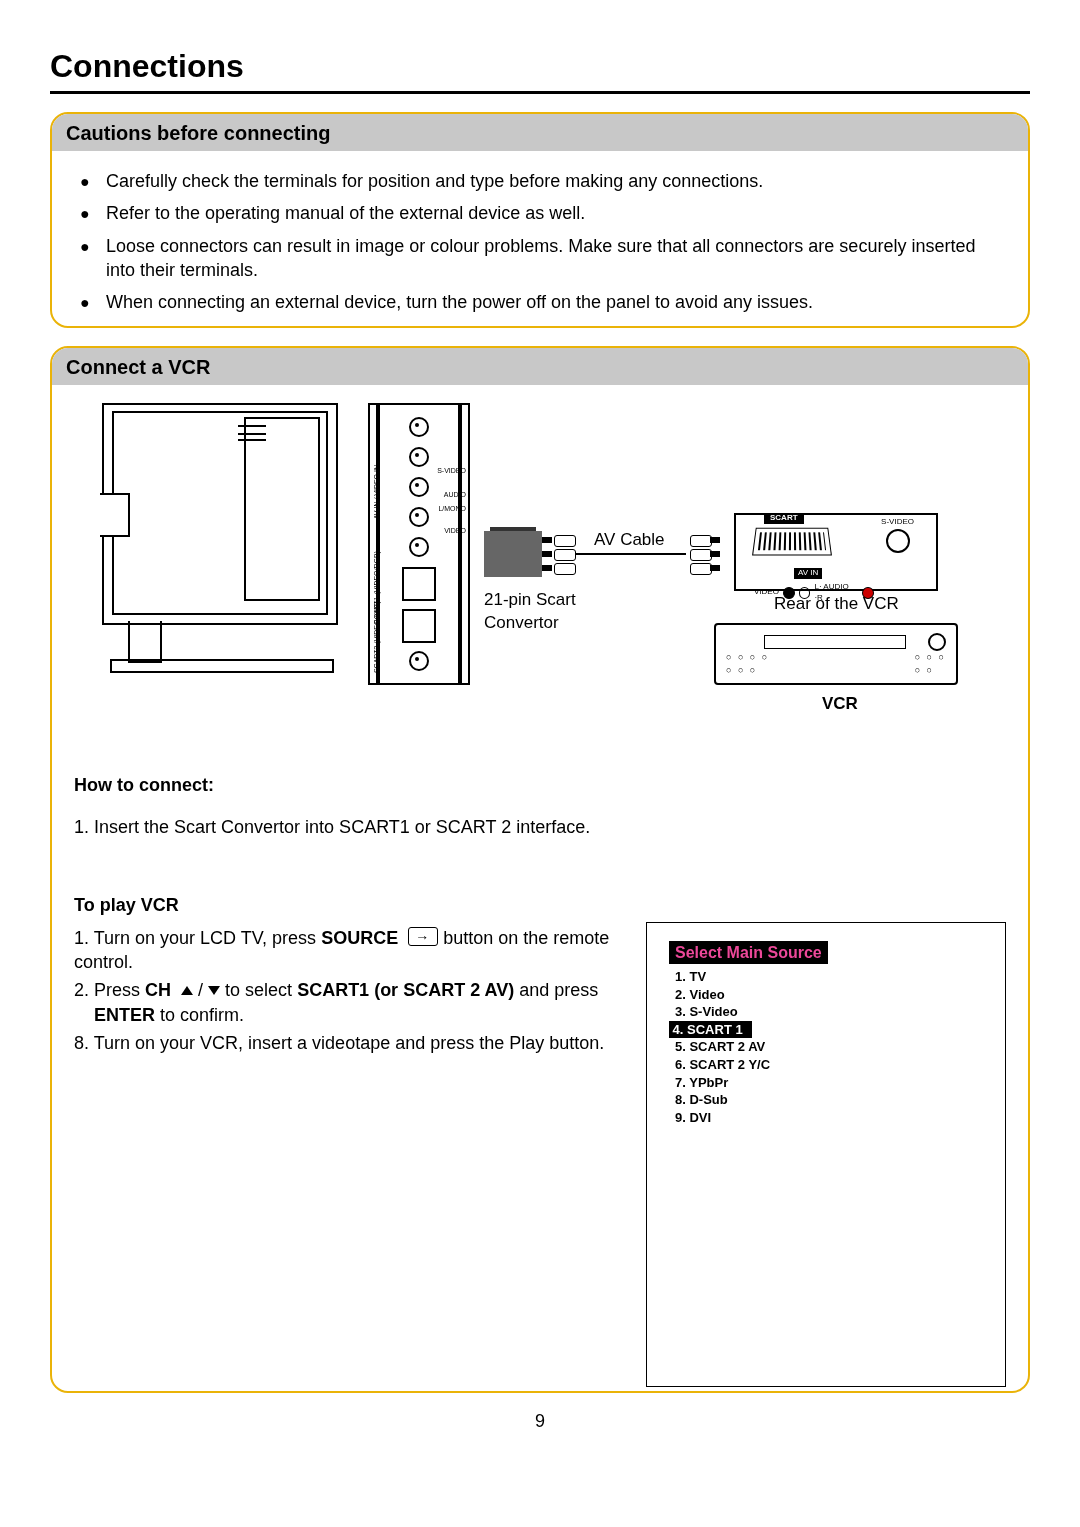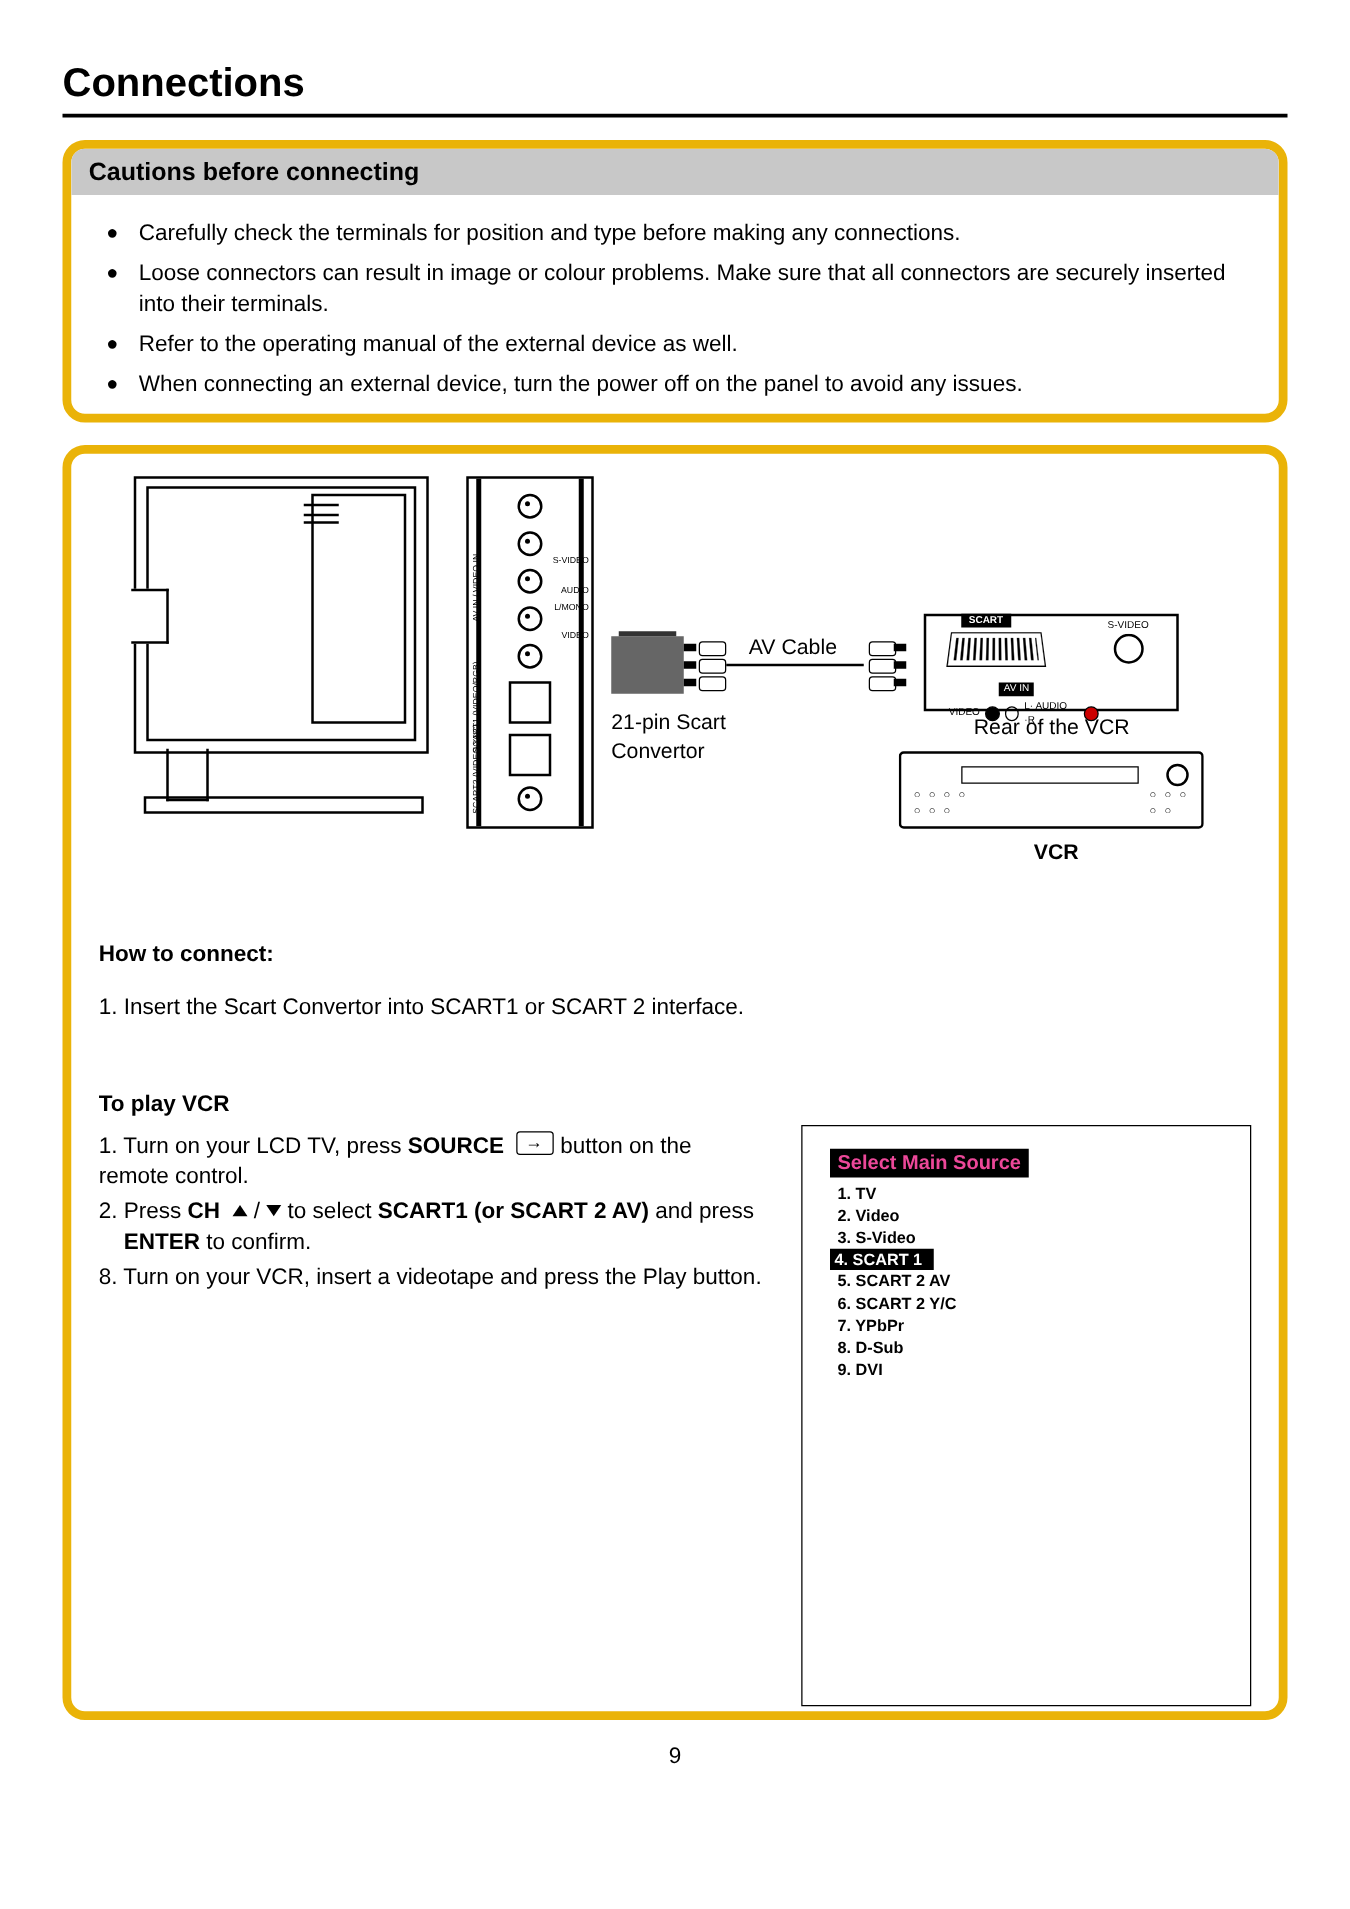--- a/index.html
+++ b/index.html
@@ -21,21 +21,21 @@
     font-weight: bold;
     margin: 0 0 6px 0;
     padding: 0;
   }
   .page-title-rule {
     border: none;
     border-top: 3px solid #000;
     margin: 0 0 18px 0;
   }
   .panel {
-    border: 7px solid #eab308;
+    border: 2px solid #eab308;
     border-radius: 18px;
     margin-bottom: 18px;
     overflow: hidden;
   }
   .panel-header {
     background: #c8c8c8;
     font-size: 20px;
     font-weight: bold;
     padding: 8px 14px 6px 14px;
     margin: 0;
@@ -325,28 +325,29 @@
 
 <div class="page">
   <h1 class="page-title">Connections</h1>
   <hr class="page-title-rule">
 
   <div class="panel">
     <div class="panel-header">Cautions before connecting</div>
     <div class="panel-body">
       <ul class="bullets">
         <li>Carefully check the terminals for position and type before making any connections.</li>
+        <li>Refer to the operating manual of the external device as well.</li>
         <li>Loose connectors can result in image or colour problems. Make sure that all connectors are securely inserted into their terminals.</li>
-        <li>Refer to the operating manual of the external device as well.</li>
         <li>When connecting an external device, turn the power off on the panel to avoid any issues.</li>
       </ul>
     </div>
   </div>
 
   <div class="panel">
+    <div class="panel-header">Connect a VCR</div>
     <div class="panel-body large">
 
       
       <div class="diagram-wrap">
 
         <div class="tv-back">
           <div class="outer"></div>
           <div class="inner"></div>
           <div class="slot"></div>
           <div class="lines"></div>

